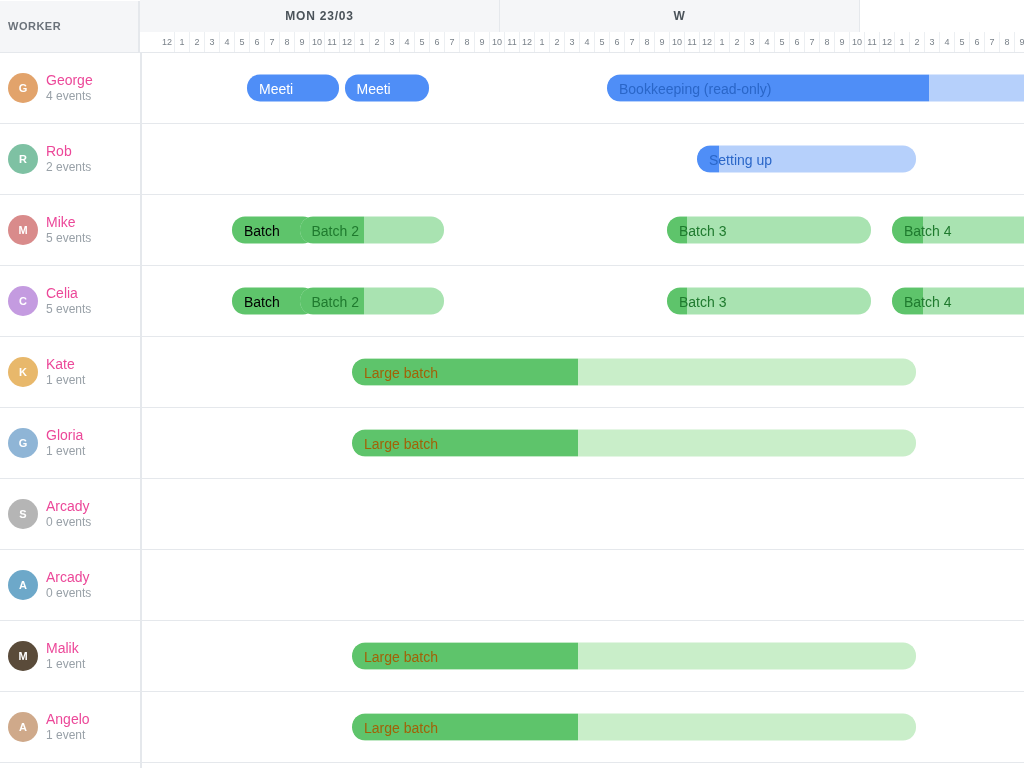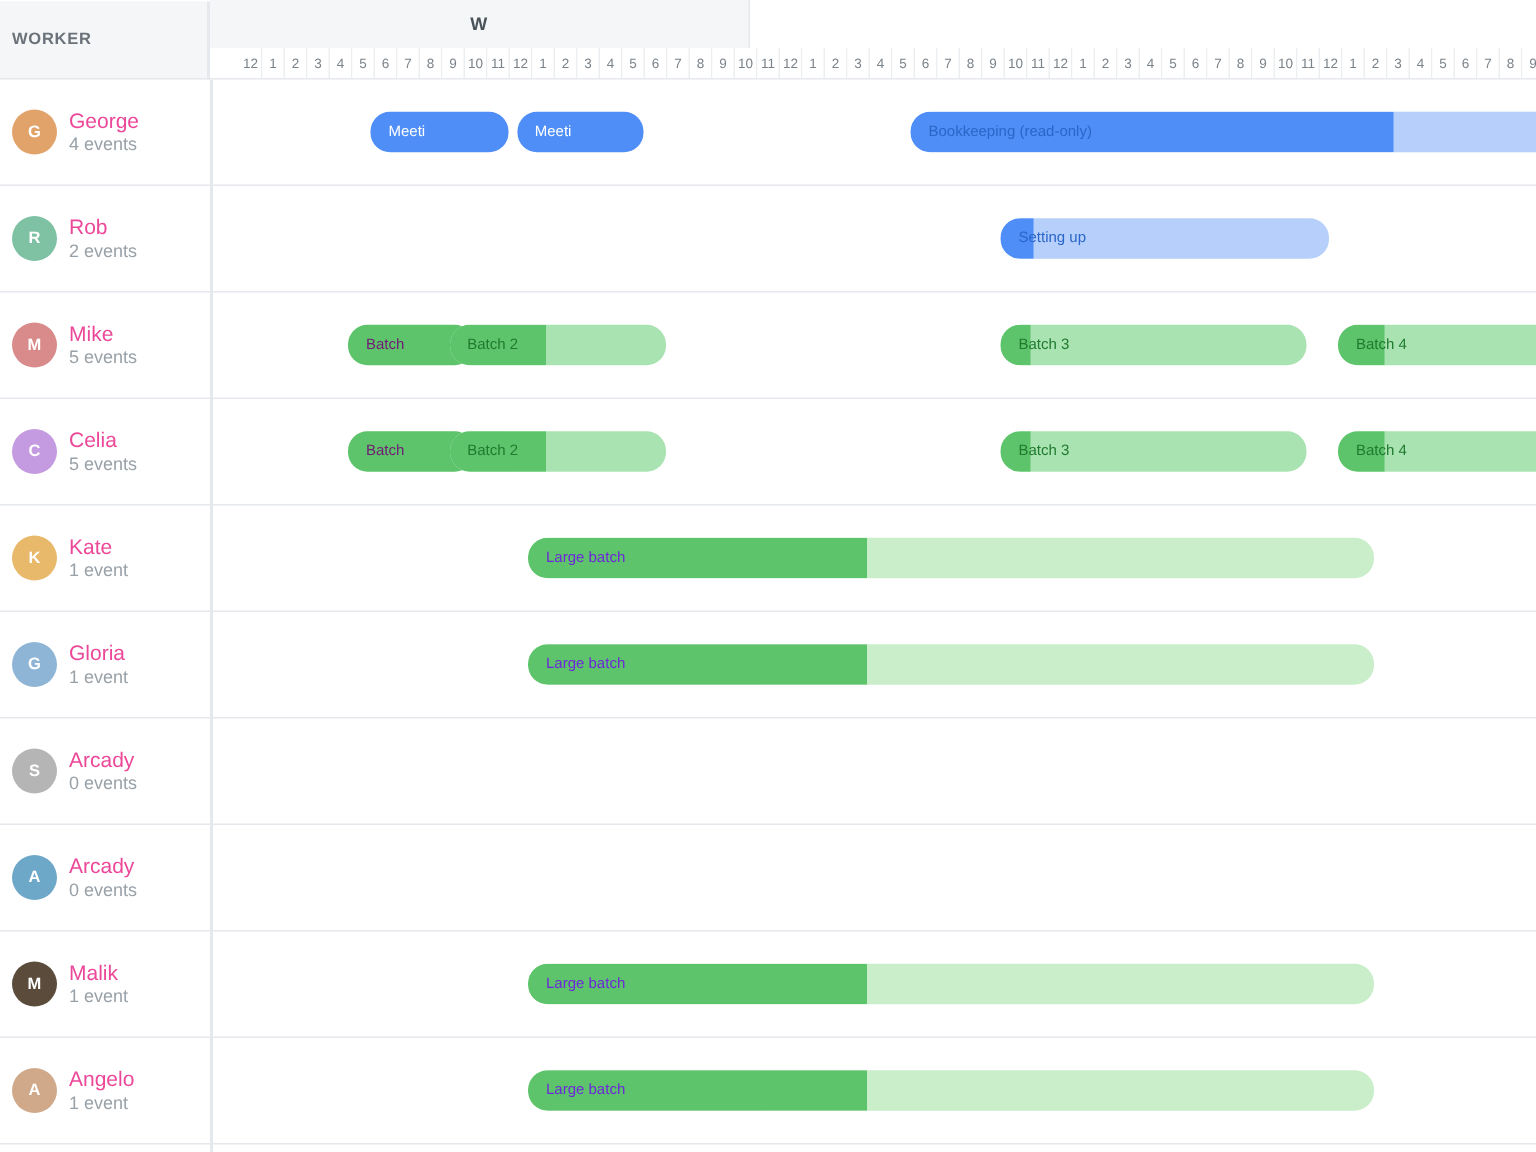--- a/index.html
+++ b/index.html
@@ -47,43 +47,44 @@
   .res-row{height:var(--row-h);box-sizing:border-box;border-bottom:1px solid var(--border);
     display:flex;align-items:center;padding-left:8px;gap:8px;}
   .avatar{width:30px;height:30px;border-radius:50%;flex:0 0 30px;display:inline-flex;align-items:center;justify-content:center;font-size:11px;font-weight:600;color:#fff;}
   .res-txt{display:flex;flex-direction:column;line-height:1.2;}
   .res-name{font-size:14px;color:#ec4899;}
   .res-sub{font-size:12px;color:var(--text-muted);}
 
   .time-row{height:var(--row-h);box-sizing:border-box;border-bottom:1px solid var(--border);position:relative;}
 
   .event{position:absolute;top:50%;transform:translateY(-50%);height:27px;border-radius:13px;
-    display:flex;align-items:center;padding:0 12px;font-size:10px;white-space:nowrap;overflow:hidden;cursor:pointer;}
+    display:flex;align-items:center;padding:0 12px;font-size:14px;white-space:nowrap;overflow:hidden;cursor:pointer;}
   .event.blue-solid{background:var(--blue-fill);color:#fff;}
   .event.blue-light{background:var(--blue-light);color:#2a66c8;}
-  .event.green-solid{background:var(--green-solid);color:#701a75;}
+  .event.green-solid{background:var(--green-solid);color:#000000;}
   .event.green-light{background:var(--green-light);color:#1f7a2e;}
-  .event.green-lighter{background:var(--green-lighter);color:#6d28d9;}
+  .event.green-lighter{background:var(--green-lighter);color:#a16207;}
   .event .done-fill{position:absolute;left:0;top:0;bottom:0;border-radius:13px 0 0 13px;}
   .event.blue-light .done-fill{background:var(--blue-fill);}
   .event.green-light .done-fill{background:var(--green-solid);}
   .event.green-lighter .done-fill{background:var(--green-solid);}
   .event .lbl{position:relative;}
 </style>
 </head>
 <body>
 
 <div class="scheduler">
 
   <div class="head">
     <div class="head-side">
       <span>WORKER</span>
     </div>
     <div class="head-time">
       <div class="day-row" id="day-row">
+          <div class="day-cell">MON 23/03</div>
           <div class="day-cell">W</div>
         </div>
       <div class="hour-row" id="hour-row">
           <div class="hour-cell">12</div>
           <div class="hour-cell">1</div>
           <div class="hour-cell">2</div>
           <div class="hour-cell">3</div>
           <div class="hour-cell">4</div>
           <div class="hour-cell">5</div>
           <div class="hour-cell">6</div>
@@ -223,21 +224,21 @@
           </div>
           <div class="event blue-solid" style="left: 202.5px; width: 60px;">
             <span class="lbl">Meeti</span>
           </div>
           <div class="event blue-light" style="left: 465px; width: 405px;">
             <div class="done-fill" style="width: 75%;"></div>
             <span class="lbl">Bookkeeping (read-only)</span>
           </div>
         </div>
         <div class="time-row">
-          <div class="event blue-light" style="left: 525px; width: 195px;">
+          <div class="event blue-light" style="left: 555px; width: 195px;">
             <div class="done-fill" style="width: 10%;"></div>
             <span class="lbl">Setting up</span>
           </div>
         </div>
         <div class="time-row">
           <div class="event green-solid" style="left: 90px; width: 60px;">
             <span class="lbl">Batch</span>
           </div>
           <div class="event green-light" style="left: 157.5px; width: 120px;">
             <div class="done-fill" style="width: 45%;"></div>

